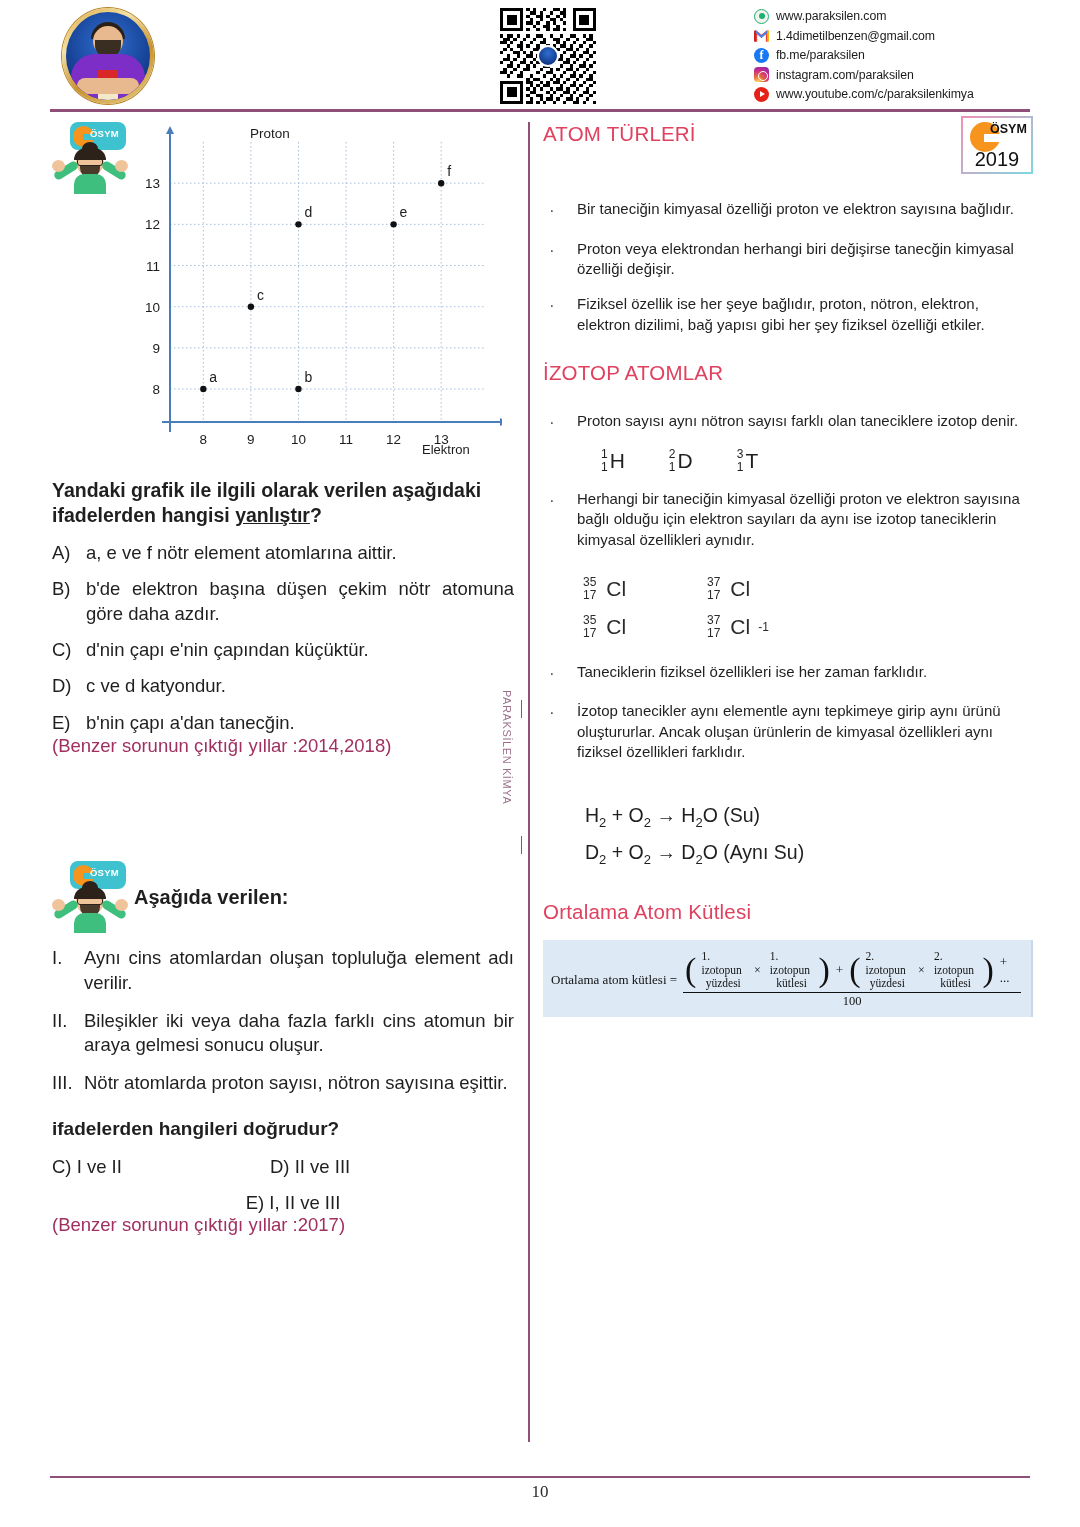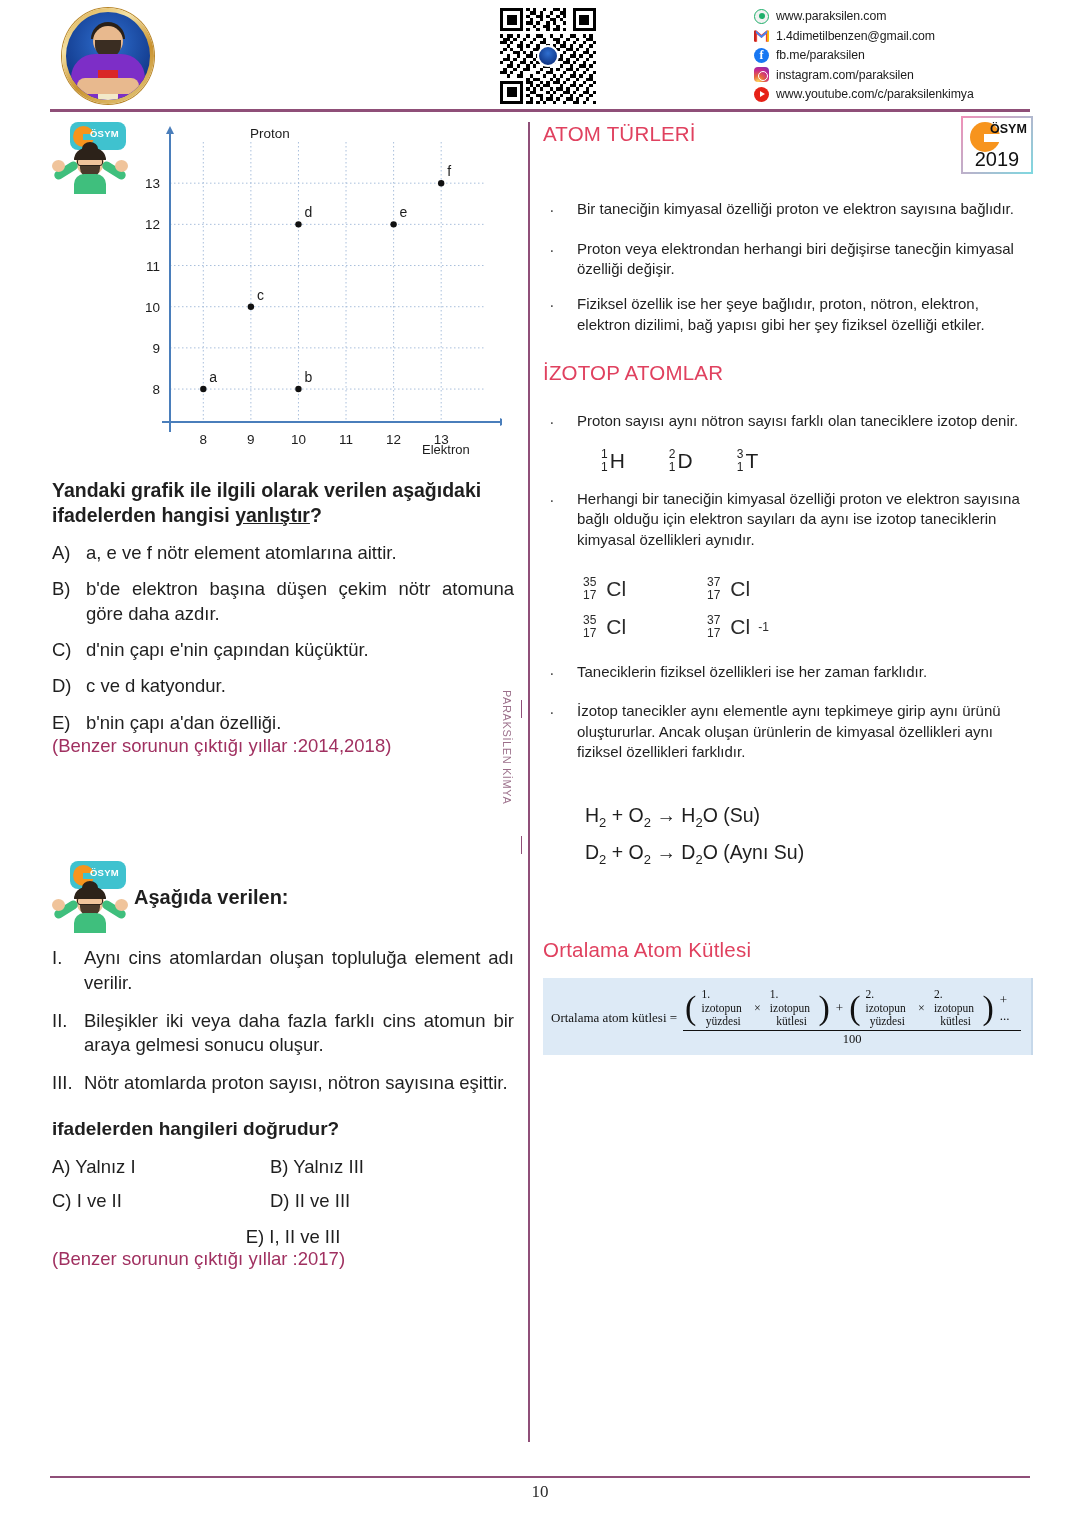--- a/index.html
+++ b/index.html
@@ -555,21 +555,21 @@
     <div class="opt">
       <span class="opt-let">C)</span>
       <span class="opt-txt">d'nin çapı e'nin çapından küçüktür.</span>
     </div>
     <div class="opt">
       <span class="opt-let">D)</span>
       <span class="opt-txt">c ve d katyondur.</span>
     </div>
     <div class="opt">
       <span class="opt-let">E)</span>
-      <span class="opt-txt">b'nin çapı a'dan özelliği.</span>
+      <span class="opt-txt">b'nin çapı a'dan tanecğin.</span>
     </div>
   </div>
 
   <div class="note">(Benzer sorunun çıktığı yıllar :2014,2018)</div>
 
   <div class="q2-head">
     <div class="mascot">
       <div class="bubble">
         <div class="bub-pac"></div>
         <div class="bub-txt">ÖSYM</div>
@@ -600,24 +600,20 @@
     <div class="roman">
       <span class="roman-n">III.</span>
       <span class="roman-t">Nötr atomlarda proton sayısı, nötron sayısına eşittir.</span>
     </div>
   </div>
 
   <div class="q2-ask">ifadelerden hangileri doğrudur?</div>
 
   <div class="ans-grid">
     <div class="ans-line">
-      <span class="ans-a">A) Yalnız I</span>
-      <span class="ans-b">B) Yalnız III</span>
-    </div>
-    <div class="ans-line">
       <span class="ans-a">C) I ve II</span>
       <span class="ans-b">D) II ve III</span>
     </div>
     <div class="ans-center">E) I, II ve III</div>
   </div>
 
   <div class="note">(Benzer sorunun çıktığı yıllar :2017)</div>
 </div>
 
 <div class="col-right">
@@ -733,21 +729,21 @@
 
   <div class="eqs">
     <div>
       <span>H</span><sub>2</sub><span> + O</span><sub>2</sub><span> → </span><span>H</span><sub>2</sub><span>O (Su)</span>
     </div>
     <div>
       <span>D</span><sub>2</sub><span> + O</span><sub>2</sub><span> → </span><span>D</span><sub>2</sub><span>O (Aynı Su)</span>
     </div>
   </div>
 
-  <div class="sec-head rose" style="margin-top:66px;">Ortalama Atom Kütlesi</div>
+  <div class="sec-head rose" style="margin-top:28px;">Ortalama Atom Kütlesi</div>
 
   <div class="formula-box">
     <span class="fb-label">Ortalama atom kütlesi  =</span>
     <span class="frac">
       <span class="frac-num">
         <span class="paren">(</span>
         <span class="stack">
           <span>1. izotopun</span>
           <span>yüzdesi</span>
         </span>

